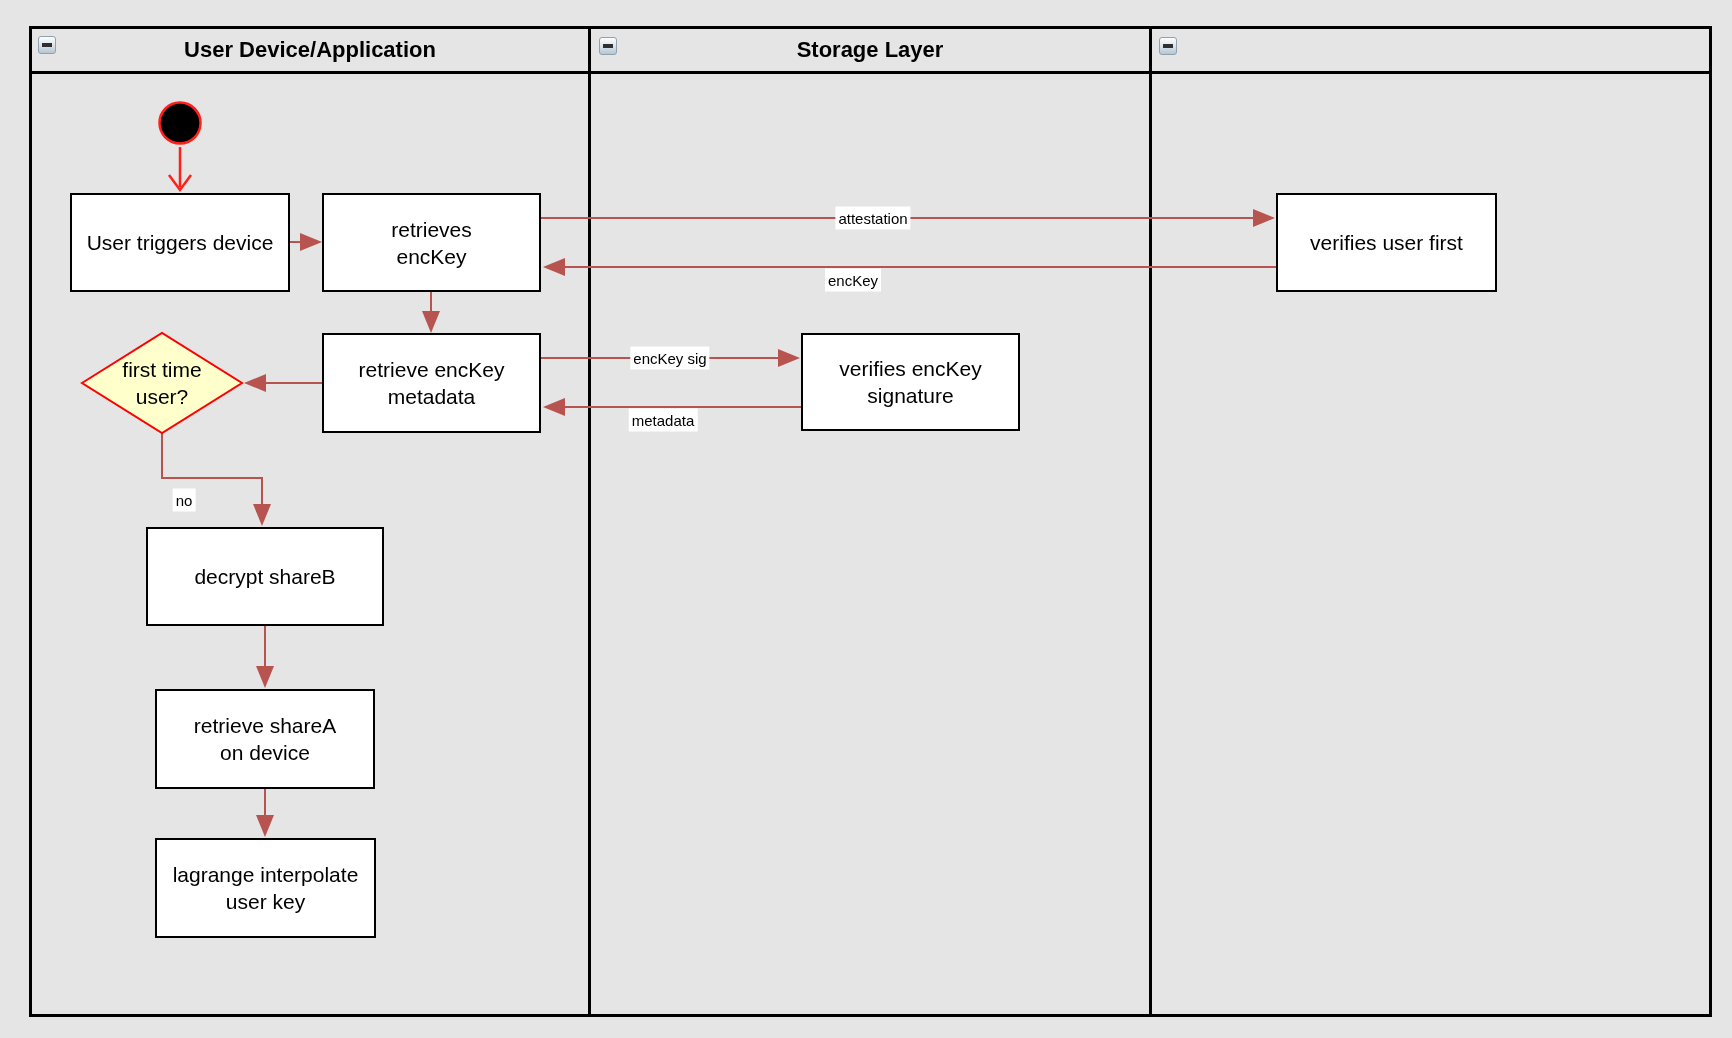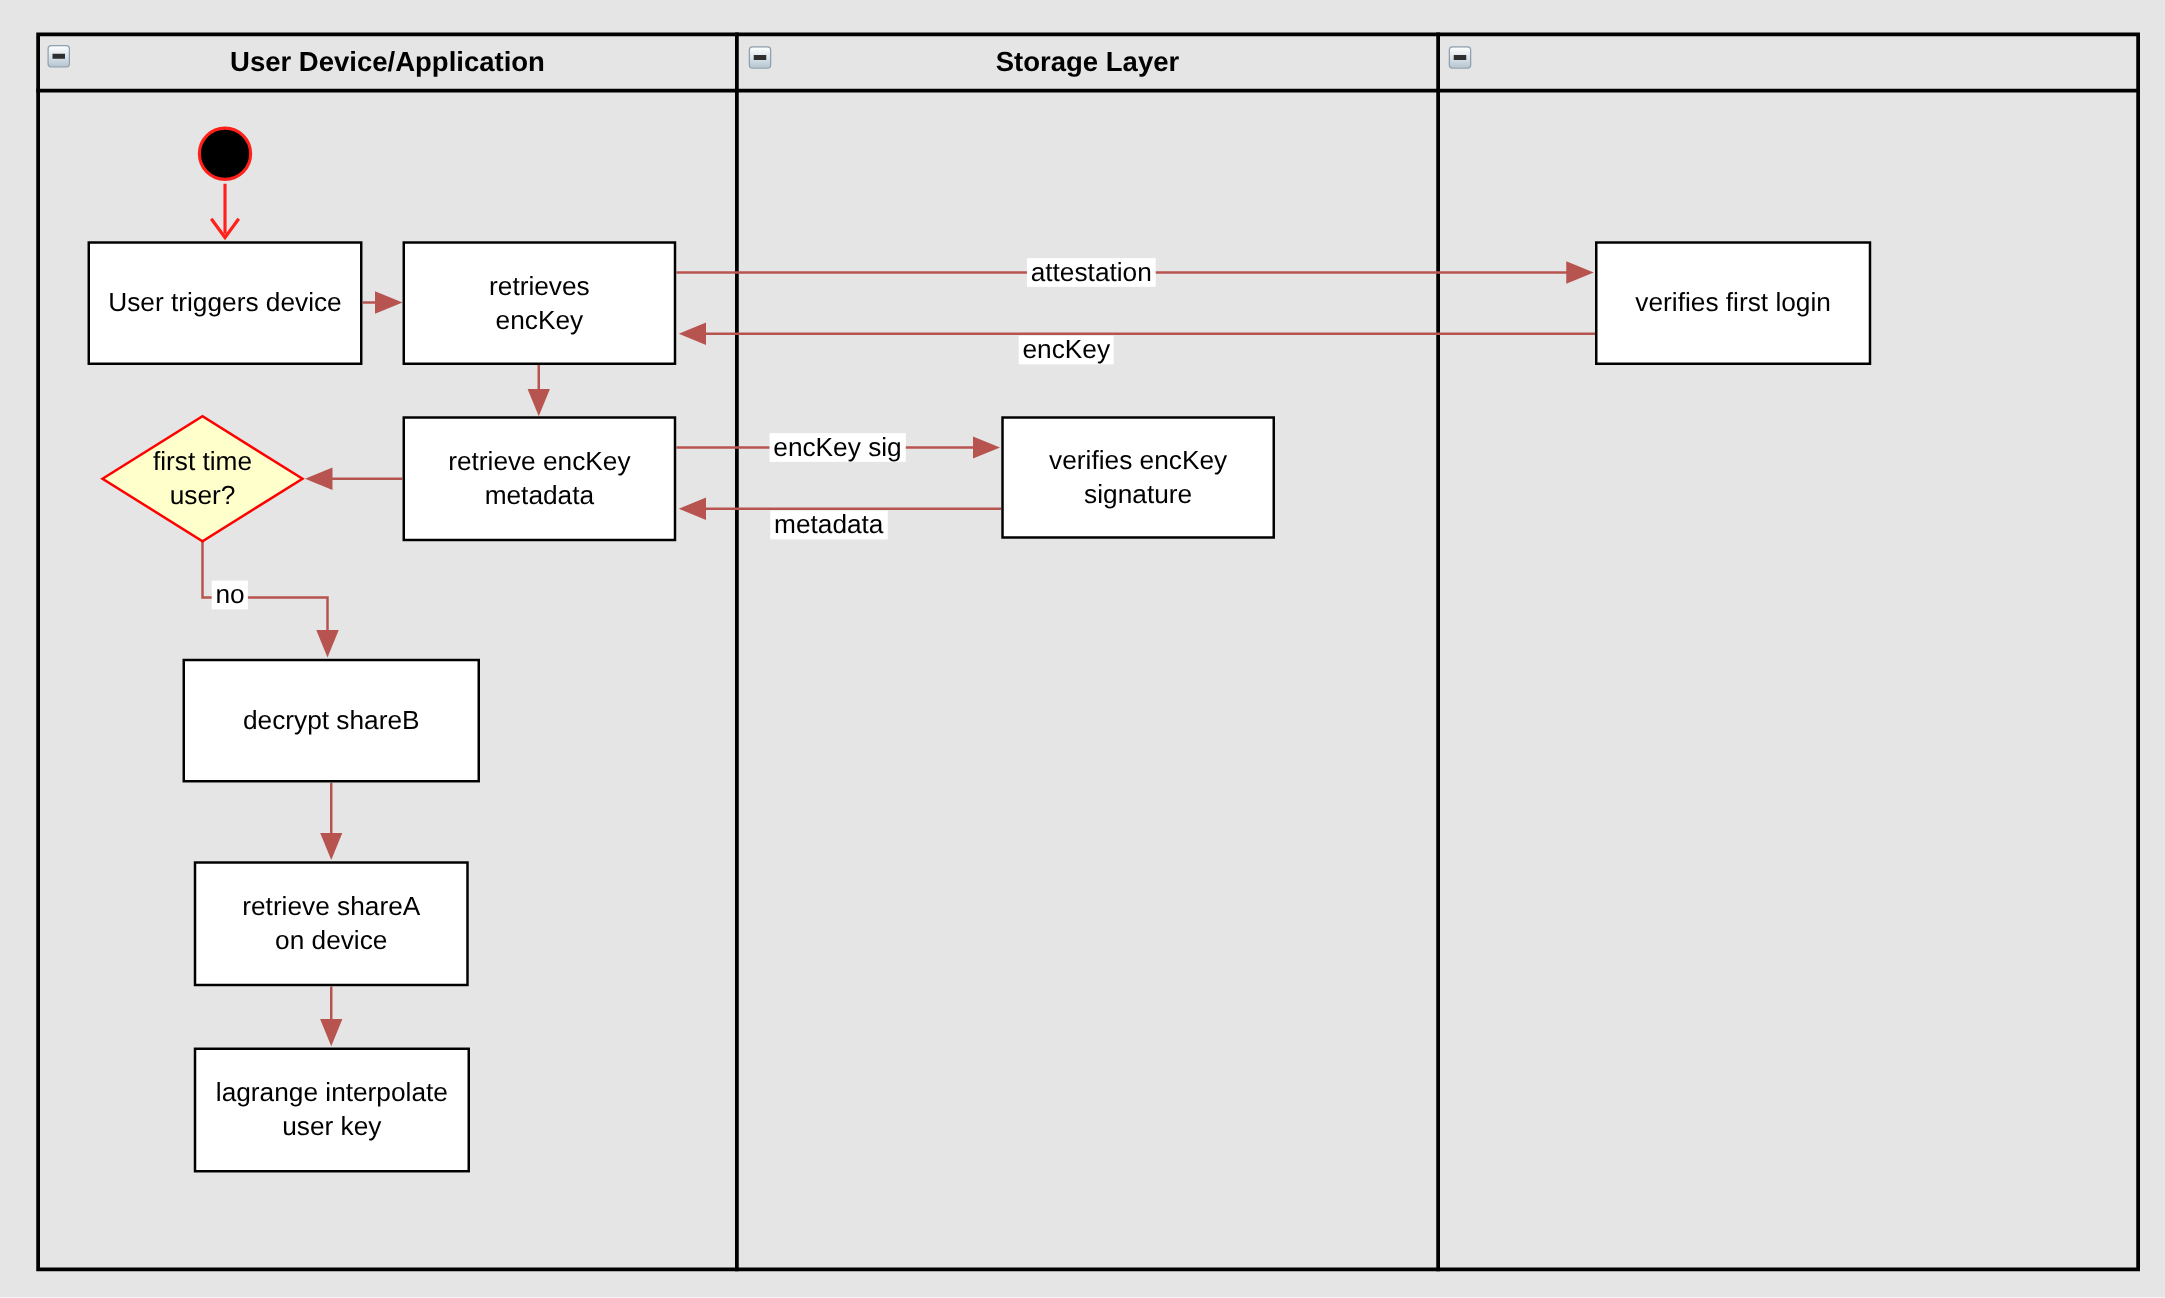--- a/index.html
+++ b/index.html
@@ -62,21 +62,21 @@
     display: flex; align-items: center; justify-content: center;
     text-align: center;
     font-size: 21px; line-height: 27px; color: #000;
     white-space: pre-line;
   }
   .edge-label {
     position: absolute;
     transform: translate(-50%, -50%);
     background: #ffffff;
     padding: 0 3px;
-    font-size: 21px; line-height: 23px; color: #000;
+    font-size: 15px; line-height: 23px; color: #000;
     white-space: nowrap;
   }
 </style>
 </head>
 <body>
 
 <div id="canvas">
 
   <div class="frame"></div>
   <div class="header-sep"></div>
@@ -127,24 +127,24 @@
 encKey</div>
   <div class="node" style="left:322px;top:333px;width:219px;height:100px">retrieve encKey
 metadata</div>
   <div class="node" style="left:146px;top:527px;width:238px;height:99px">decrypt shareB</div>
   <div class="node" style="left:155px;top:689px;width:220px;height:100px">retrieve shareA
 on device</div>
   <div class="node" style="left:155px;top:838px;width:221px;height:100px">lagrange interpolate
 user key</div>
   <div class="node" style="left:801px;top:333px;width:219px;height:98px">verifies encKey
 signature</div>
-  <div class="node" style="left:1276px;top:193px;width:221px;height:99px">verifies first login</div>
+  <div class="node" style="left:1276px;top:193px;width:221px;height:99px">verifies user first</div>
 
   <div class="decision-label" style="left:92px;top:345px;width:140px;height:76px">first time
 user?</div>
 
   <div class="edge-label" style="left:873px;top:218px">attestation</div>
   <div class="edge-label" style="left:853px;top:280px">encKey</div>
   <div class="edge-label" style="left:670px;top:358px">encKey sig</div>
   <div class="edge-label" style="left:663px;top:420px">metadata</div>
-  <div class="edge-label" style="left:184px;top:476px">no</div>
+  <div class="edge-label" style="left:184px;top:500px">no</div>
 
 </div>
 
 </body></html>

